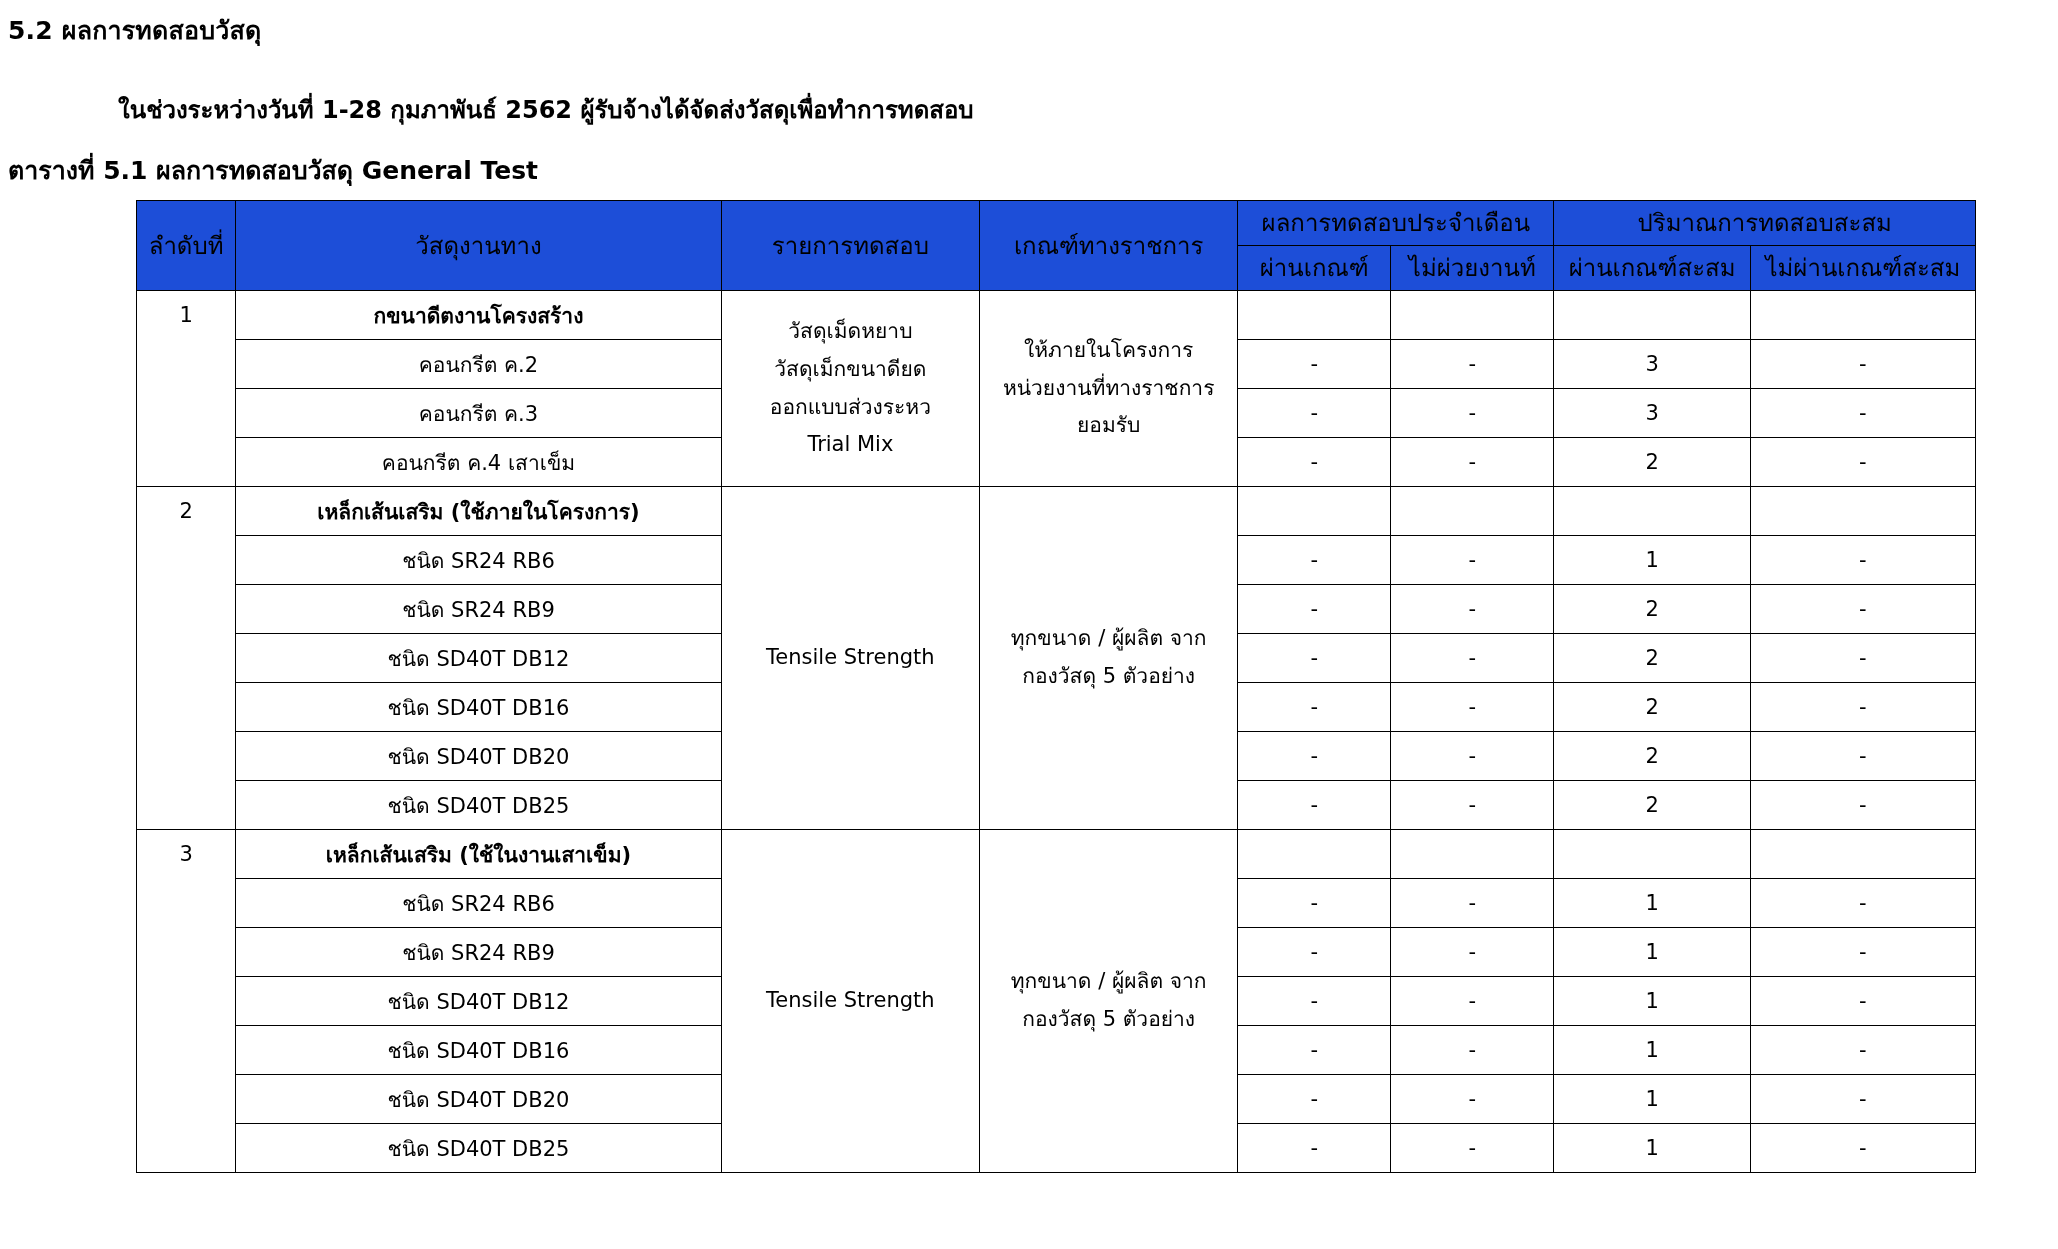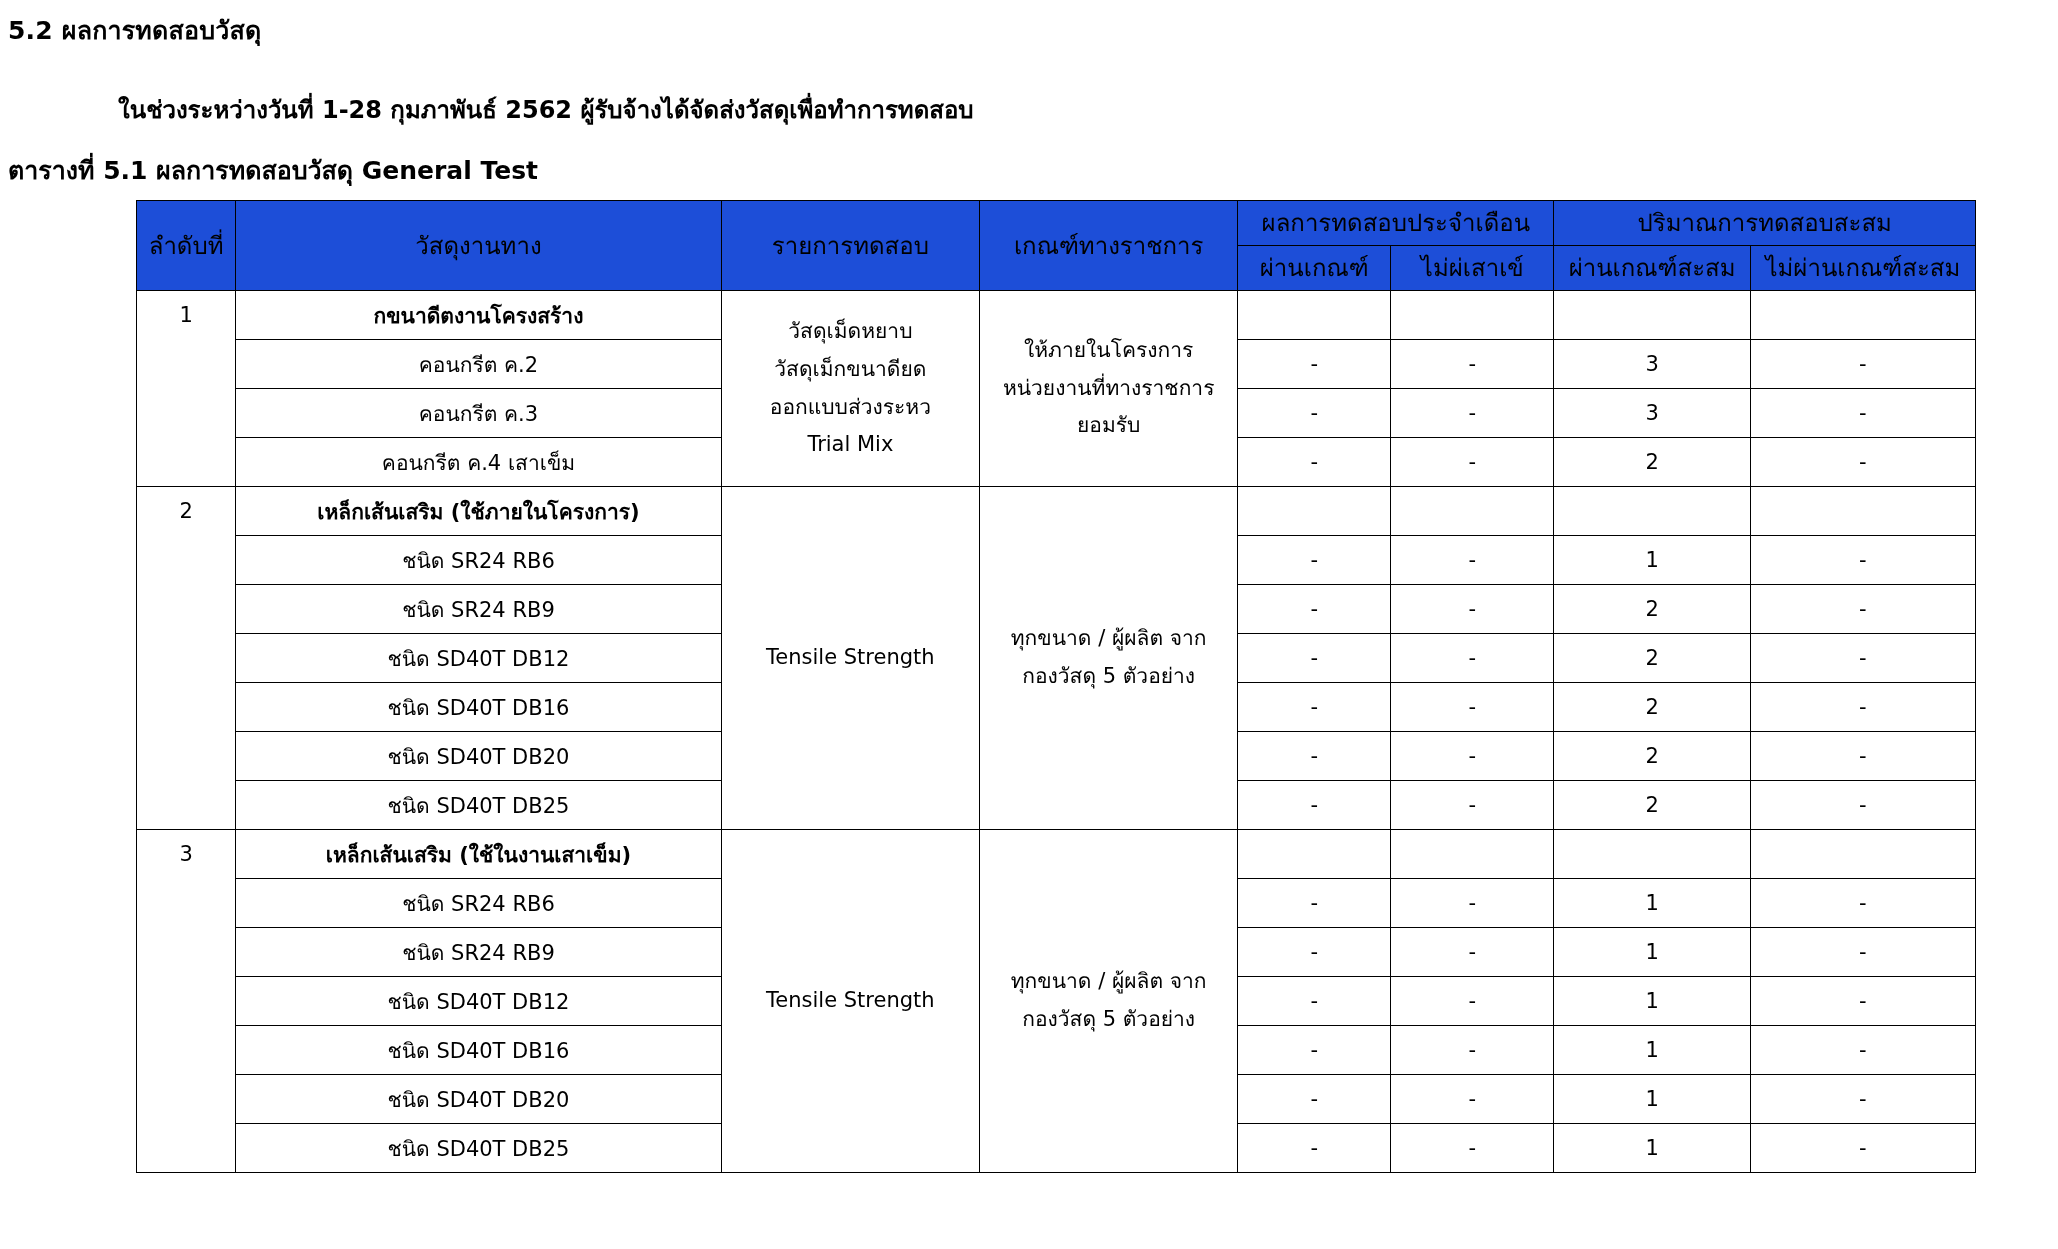--- a/index.html
+++ b/index.html
@@ -124,21 +124,21 @@
         <tr>
           <th rowspan="2">ลำดับที่</th>
           <th rowspan="2">วัสดุงานทาง</th>
           <th rowspan="2">รายการทดสอบ</th>
           <th rowspan="2">เกณฑ์ทางราชการ</th>
           <th colspan="2">ผลการทดสอบประจำเดือน</th>
           <th colspan="2">ปริมาณการทดสอบสะสม</th>
         </tr>
         <tr>
           <th>ผ่านเกณฑ์</th>
-          <th>ไม่ผ่เสาเข์</th>
+          <th>ไม่ผ่วยงานท์</th>
           <th>ผ่านเกณฑ์สะสม</th>
           <th>ไม่ผ่านเกณฑ์สะสม</th>
         </tr>
       </thead>
       <tbody>
           <tr class="head-row">
             <td rowspan="4" class="num" style="vertical-align: top; padding-top: 12px;">1</td>
             <td class="mat bold">กขนาดีตงานโครงสร้าง</td>
             <td rowspan="4" class="rowspan-cell multiline">
               <span class="sub">วัสดุเม็ดหยาบ</span>

